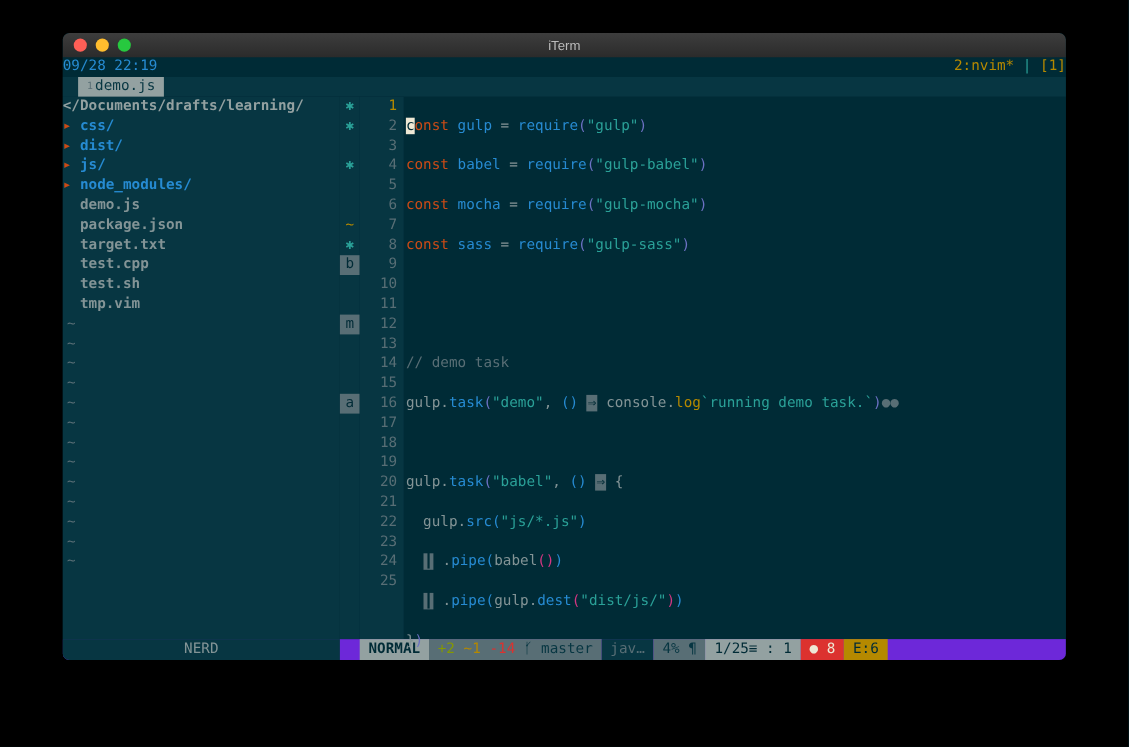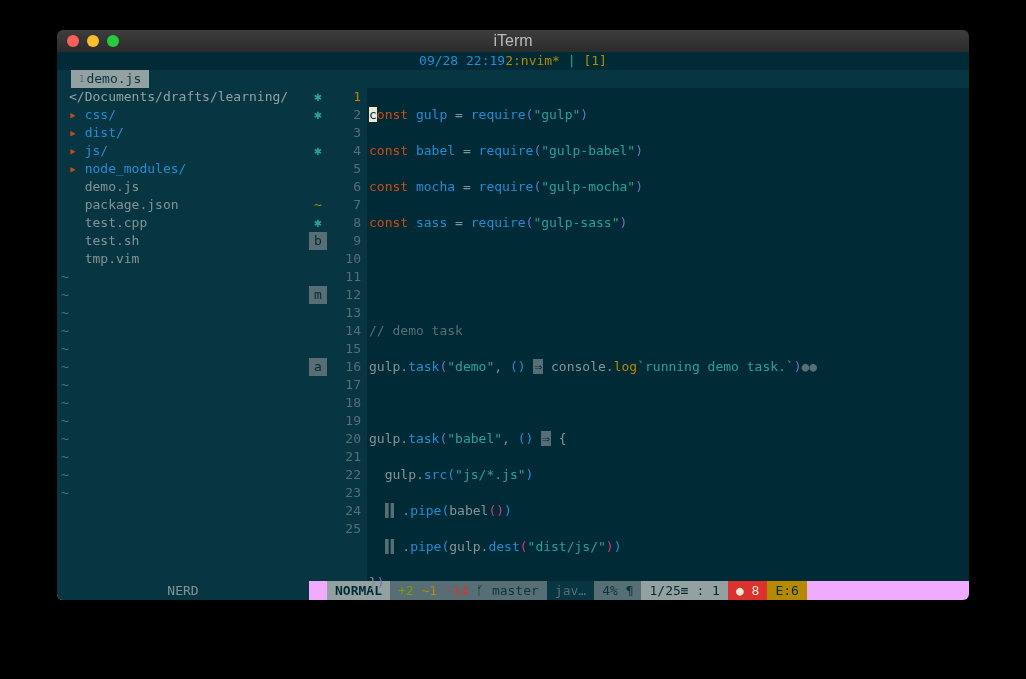--- a/index.html
+++ b/index.html
@@ -30,29 +30,29 @@
     align-items: center;
     position: relative;
     border-top-left-radius: 6px;
     border-top-right-radius: 6px;
   }
   .traffic { display: flex; gap: 8px; padding-left: 10px; }
   .dot { width: 12px; height: 12px; border-radius: 50%; }
   .red { background: #ff5f56; }
   .yellow { background: #ffbd2e; }
   .green { background: #27c93f; }
-  .title { position: absolute; left: 0; right: 0; text-align: center; color: #bbb; font-size: 16px; font-family: -apple-system, sans-serif; }
+  .title { position: absolute; left: 0; right: 0; text-align: center; color: #bbb; font-size: 12px; font-family: -apple-system, sans-serif; }
   
   .topbar {
     height: 18px;
     background: #002b36;
     color: #268bd2;
     display: flex;
-    justify-content: center;
-    padding: 0 10px;
+    justify-content: space-between;
+    padding: 0 0;
     line-height: 18px;
   }
   .topbar .right { color: #b58900; }
   .topbar .right .sep { color: #2aa198; }
   
   .tabbar {
     height: 18px;
     background: #073642;
     display: flex;
     align-items: stretch;
@@ -73,21 +73,21 @@
     background: #002b36;
   }
   
   .sidebar {
     width: 252px;
     background: #073642;
     color: #839496;
     overflow: hidden;
     line-height: 18px;
   }
-  .sidebar .line { padding-left: 12px; white-space: pre; height: 18px; }
+  .sidebar .line { padding-left: 0; white-space: pre; height: 18px; font-weight: bold; }
   .sidebar .path { color: #93a1a1; }
   .sidebar .folder { color: #268bd2; }
   .sidebar .arrow { color: #cb4b16; }
   .sidebar .tilde { color: #586e75; padding-left: 4px; }
   
   .gutter-sign {
     width: 18px;
     background: #073642;
     color: #586e75;
     text-align: center;
@@ -130,21 +130,21 @@
   .paren3 { color: #d33682; }
   .arrow-fn { background: #586e75; color: #002b36; padding: 0 1px; }
   .cursor { background: #eee8d5; color: #002b36; }
   .dots { color: #586e75; }
   
   .statusbar {
     height: 19px;
     display: flex;
     align-items: center;
     line-height: 19px;
-    background: #f0abfc;
+    background: #6d28d9;
     color: #002b36;
   }
   .sb-seg { padding: 0 8px; }
   .sb-nerd { background: #073642; color: #839496; width: 252px; text-align:center; }
   .sb-nerd-gap { background:#073642; width:18px;}
   .sb-mode { background: #93a1a1; color: #002b36; font-weight: bold; }
   .sb-git { background: #586e75; color: #073642; }
   .sb-git .plus { color: #859900; }
   .sb-git .tilde { color: #b58900; }
   .sb-git .minus { color: #dc322f; }
@@ -188,20 +188,21 @@
 
   <div class="main">
     <div class="sidebar">
       <div class="line path">&lt;/Documents/drafts/learning/</div>
       <div class="line"><span class="arrow">▸ </span><span class="folder">css/</span></div>
       <div class="line"><span class="arrow">▸ </span><span class="folder">dist/</span></div>
       <div class="line"><span class="arrow">▸ </span><span class="folder">js/</span></div>
       <div class="line"><span class="arrow">▸ </span><span class="folder">node_modules/</span></div>
       <div class="line">  <span>demo.js</span></div>
       <div class="line">  <span>package.json</span></div>
+      <div class="line">  <span>target.txt</span></div>
       <div class="line">  <span>test.cpp</span></div>
       <div class="line">  <span>test.sh</span></div>
       <div class="line">  <span>tmp.vim</span></div>
       <div class="tilde">~</div>
       <div class="tilde">~</div>
       <div class="tilde">~</div>
       <div class="tilde">~</div>
       <div class="tilde">~</div>
       <div class="tilde">~</div>
       <div class="tilde">~</div>

